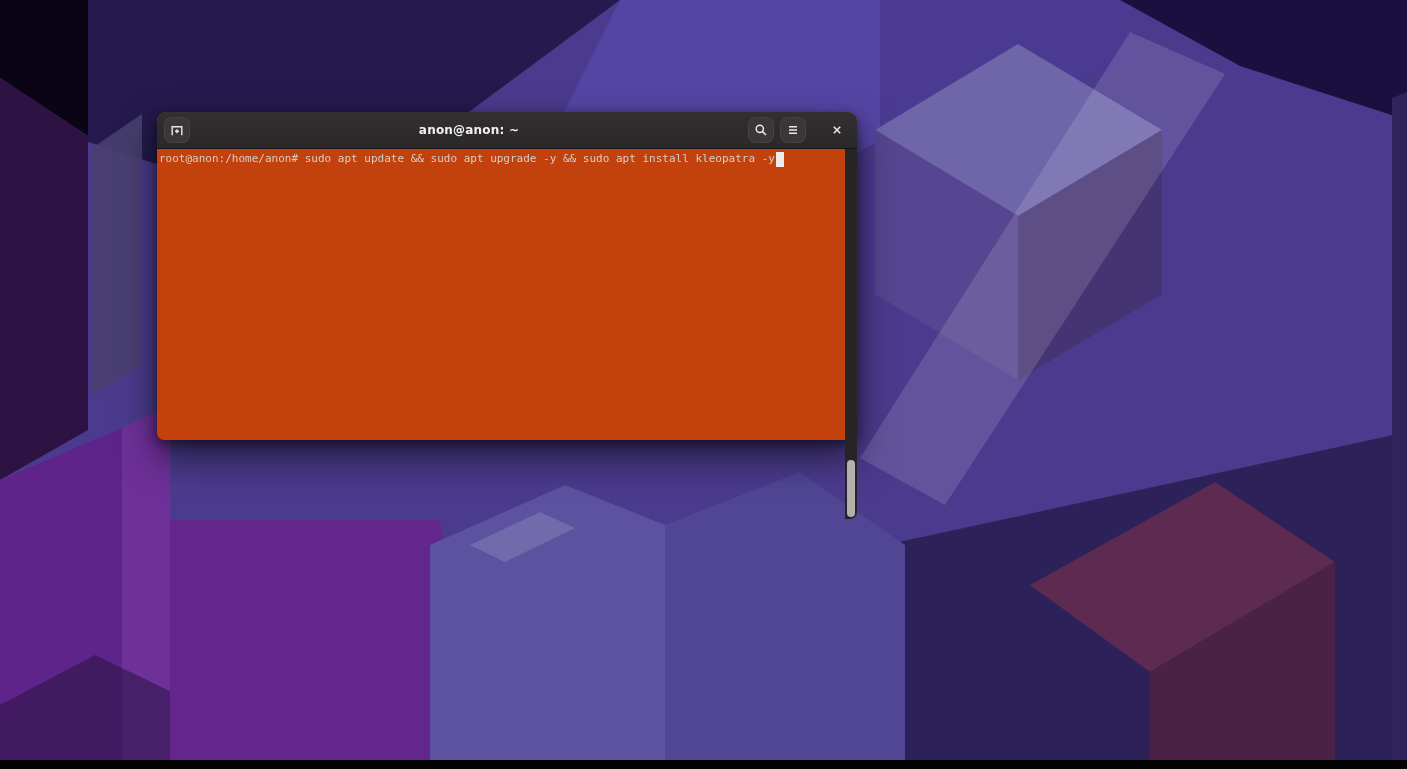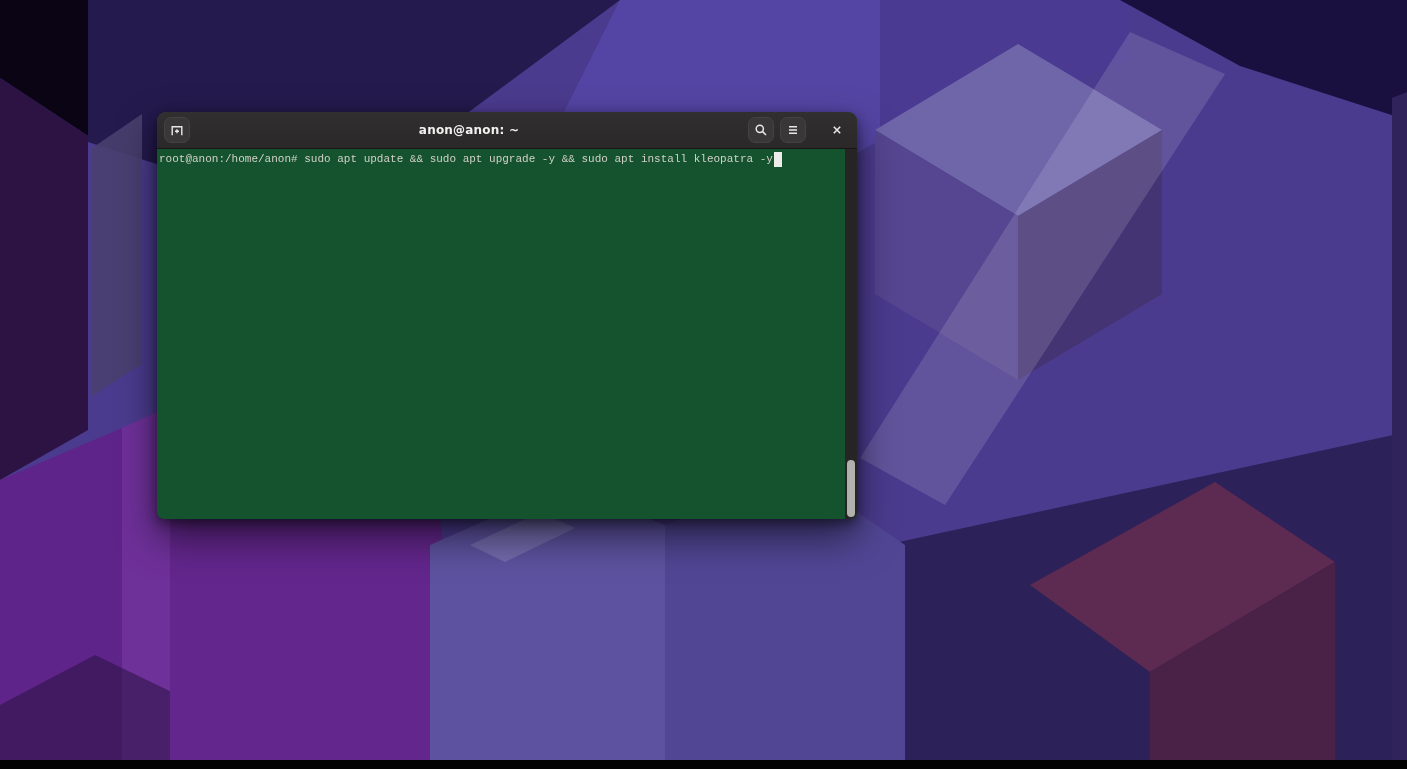--- a/index.html
+++ b/index.html
@@ -19,23 +19,23 @@
     position: absolute; left: 0; bottom: 0;
     width: 1407px; height: 9px;
     background: #020202;
     z-index: 50;
   }
 
   
   .window {
     position: absolute;
     left: 157px; top: 112px;
-    width: 700px; height: 407px;
+    width: 700px; height: 328px;
     border-radius: 9px 9px 7px 7px;
-    background: #14532d;
+    background: #c2410c;
     box-shadow: 0 18px 38px rgba(0,0,0,.55), 0 4px 12px rgba(0,0,0,.45);
     z-index: 10;
   }
   .titlebar {
     height: 37px;
     box-sizing: border-box;
     background: linear-gradient(#312f30, #2a2829);
     border-bottom: 1px solid #171515;
     border-radius: 9px 9px 0 0;
     display: flex; align-items: center;
@@ -73,21 +73,21 @@
     height: 370px;
     box-sizing: border-box;
     padding: 2px 14px 2px 2px;
     font-family: "DejaVu Sans Mono", "Liberation Mono", monospace;
     font-size: 11px;
     line-height: 16px;
     color: #d3d0c8;
     cursor: text;
     border-radius: 0 0 7px 7px;
   }
-  .term-line { white-space: pre; display: flex; align-items: flex-end; font-family: Liberation Mono, monospace; }
+  .term-line { white-space: pre; display: flex; align-items: flex-end; }
   .cursor-block {
     display: inline-block;
     width: 8px; height: 15px;
     margin-left: 1px;
     background: #edece9;
     flex: none;
   }
   .scroll-track {
     position: absolute;
     right: 0; top: 0;

